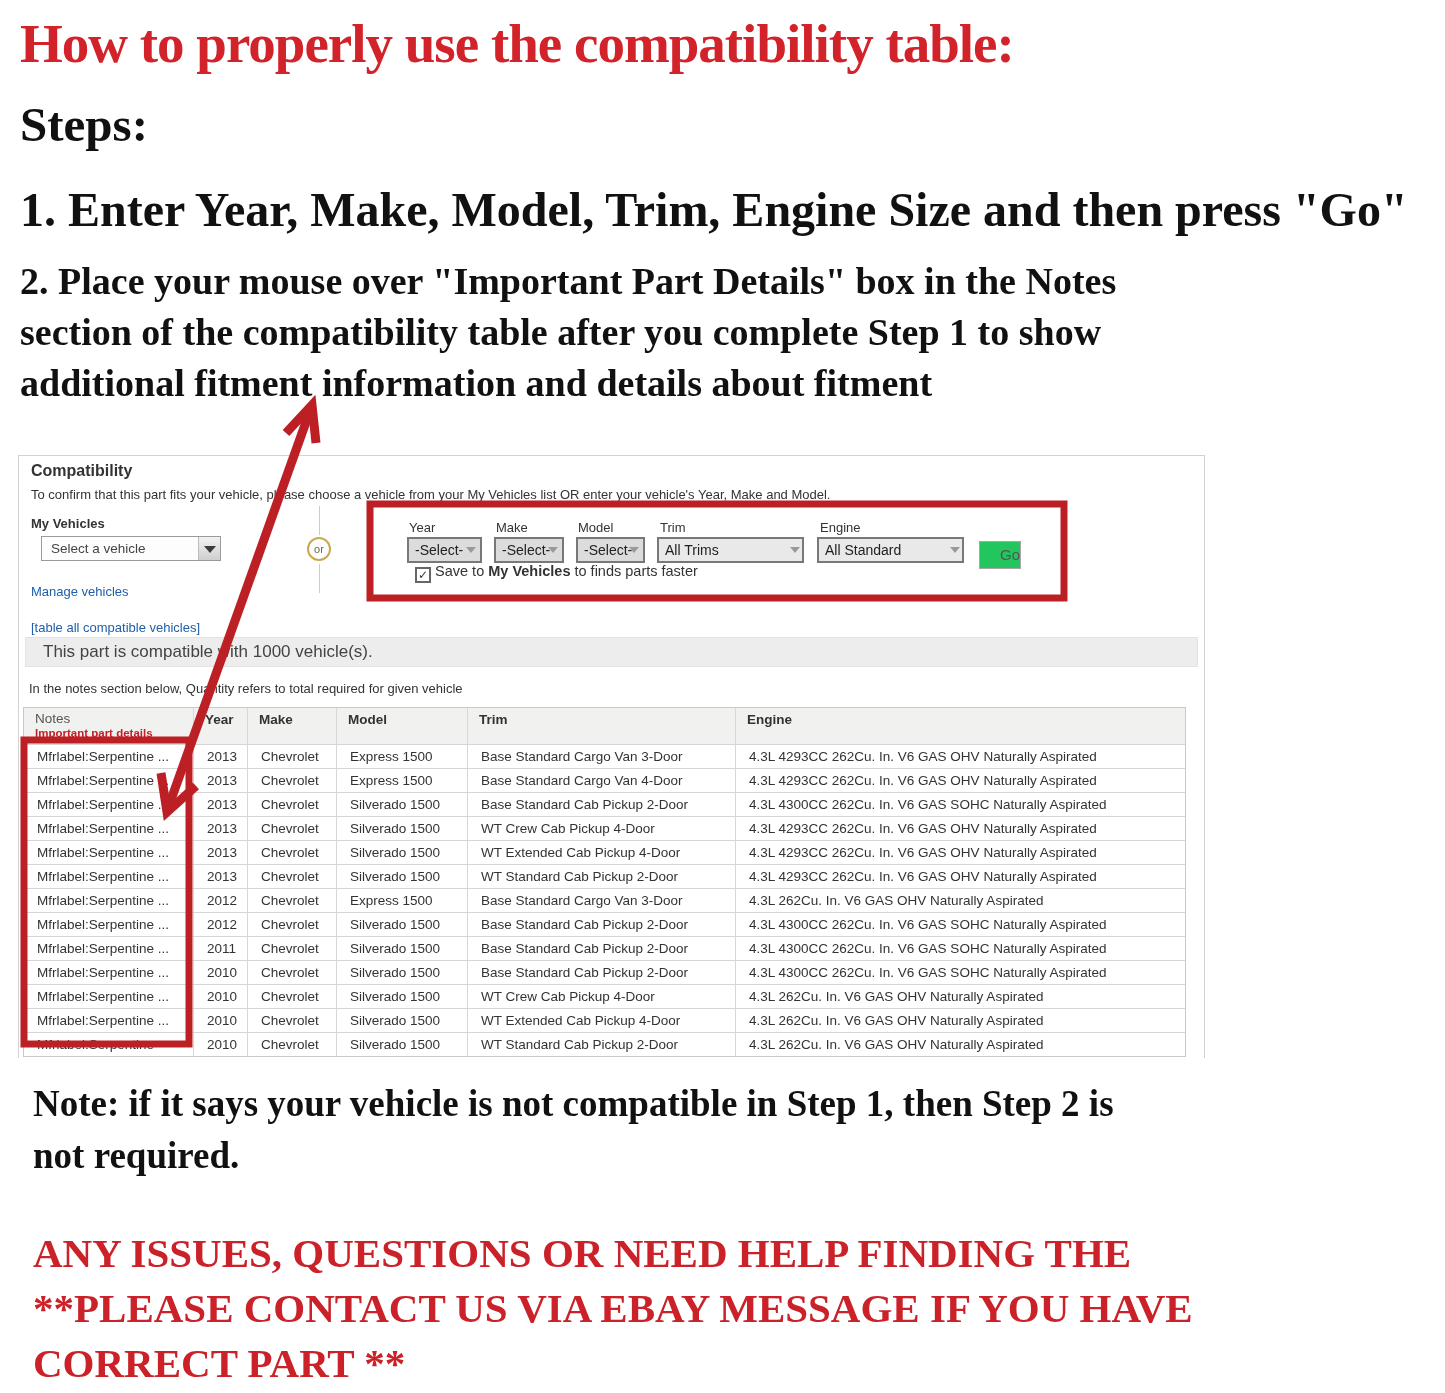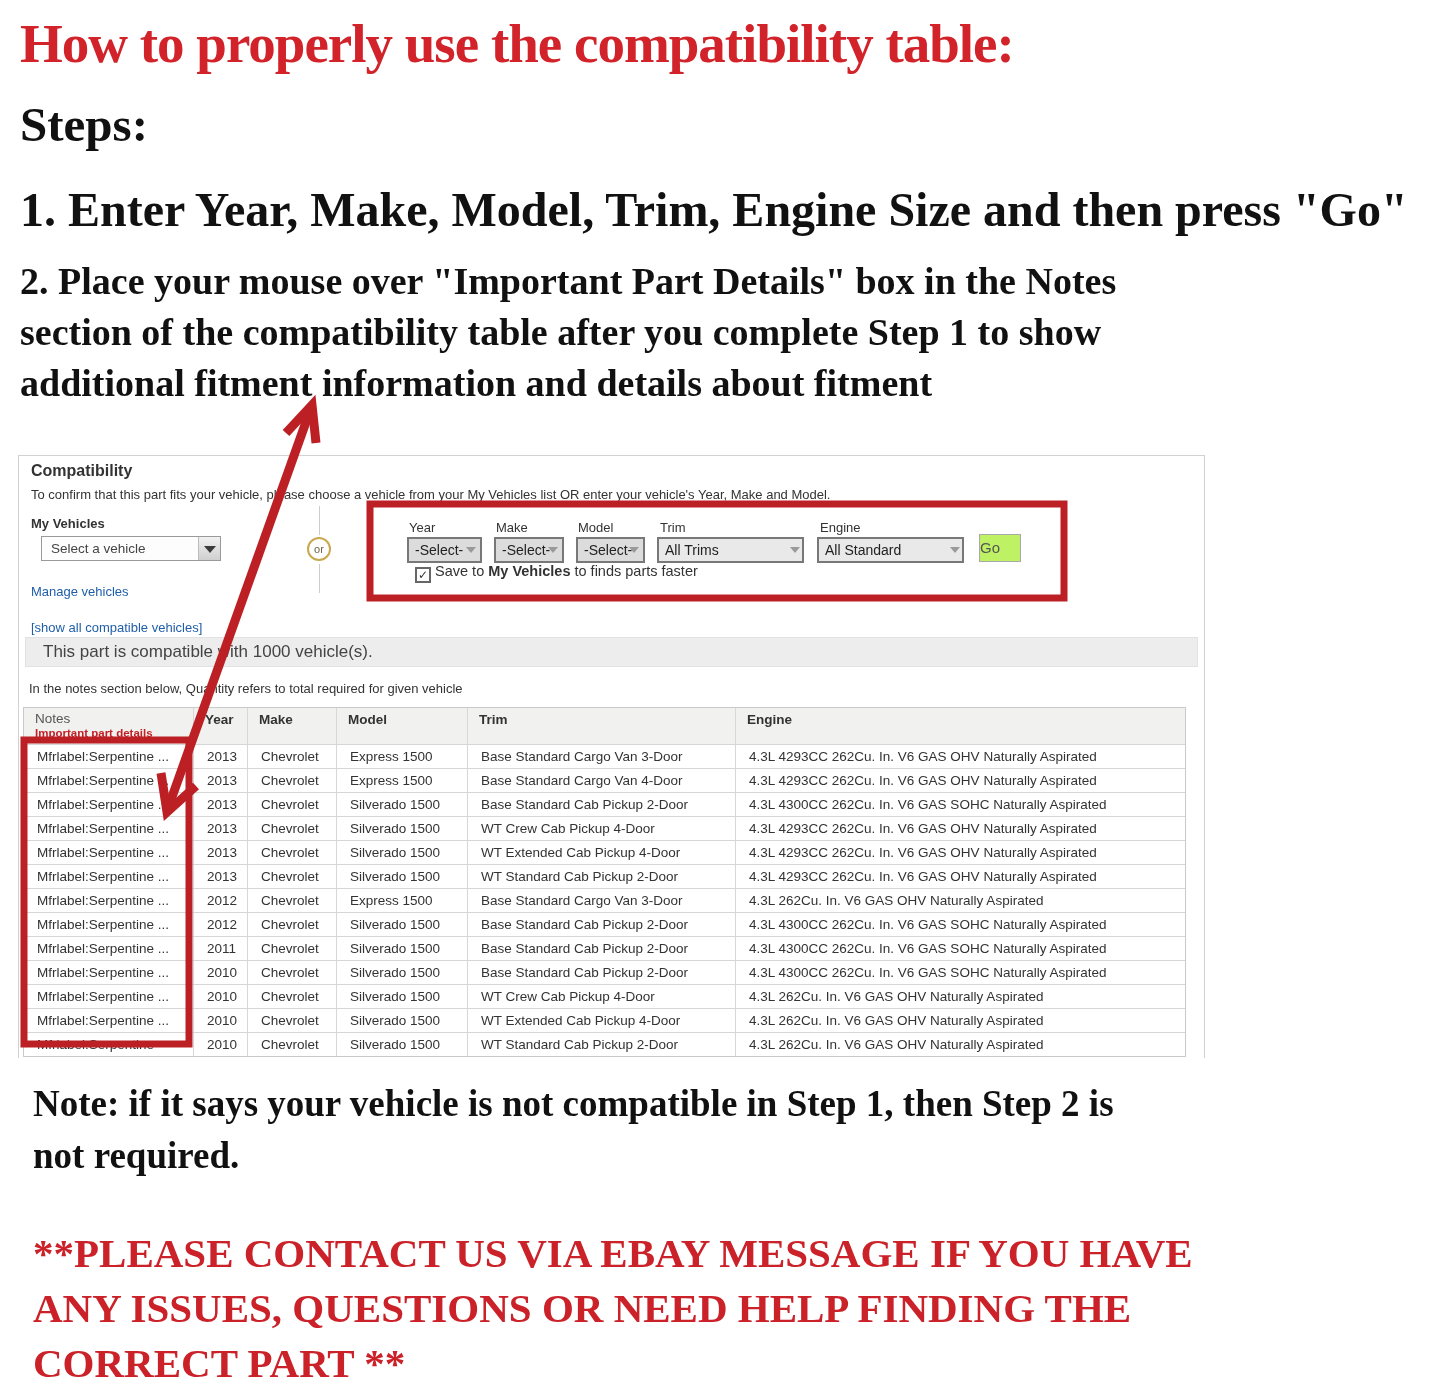--- a/index.html
+++ b/index.html
@@ -48,23 +48,23 @@
   .f-sel .chev { position:absolute; right:2px; top:8px; width:0; height:0;
                  border-left:5px solid transparent; border-right:5px solid transparent;
                  border-top:6px solid #9a9a9a; }
   .f-sel.light { background:#e9e9e9; }
   .f-sel.narrow .chev { right:4px; }
   #fld0-label{left:390px;} #fld0-sel{left:388px; width:75px;}
   #fld1-label{left:477px;} #fld1-sel{left:475px; width:70px;}
   #fld2-label{left:559px;} #fld2-sel{left:557px; width:69px;}
   #fld3-label{left:641px;} #fld3-sel{left:638px; width:147px;}
   #fld4-label{left:801px;} #fld4-sel{left:798px; width:147px;}
-  #go-button { position:absolute; left:960px; top:78px; width:42px; height:28px;
-               background:#bef264; border:1px solid #a8a8a8; color:#555; font-size:15px;
-               text-align:left; line-height:26px; cursor:pointer; }
+  #go-button { position:absolute; left:960px; top:85px; width:42px; height:28px;
+               background:#22c55e; border:1px solid #a8a8a8; color:#555; font-size:15px;
+               text-align:right; line-height:26px; cursor:pointer; }
   #save-row { position:absolute; left:396px; top:107px; height:18px; font-size:14.5px; color:#333; }
   #save-checkbox { display:inline-block; width:16px; height:16px; border:2px solid #666;
                    background:#fff; vertical-align:-3px; text-align:center; line-height:13px;
                    font-size:12px; color:#333; cursor:pointer; }
   #save-row span { white-space:pre; }
   #save-row .b { font-weight:bold; }
 
   #compat-banner { position:absolute; left:6px; top:181px; width:1173px; height:30px;
                    background:#ededed; border:1px solid #e2e2e2; font-size:17px; color:#444;
                    line-height:28px; padding-left:17px; }
@@ -106,21 +106,21 @@
   <div id="compat-desc">To confirm that this part fits your vehicle, please choose a vehicle from your My Vehicles list OR enter your vehicle's Year, Make and Model.</div>
 
   <div id="myveh-label">My Vehicles</div>
   <div id="myveh-select">
     <span class="val">Select a vehicle</span>
     <span class="dd">
         <i></i>
       </span>
   </div>
   <div id="manage-link" class="bluelink">Manage vehicles</div>
-  <div id="showall-link" class="bluelink">[show all compatible vehicles]</div>
+  <div id="showall-link" class="bluelink">[table all compatible vehicles]</div>
 
   <div class="or-divider" style="top:50px; height:29px;"></div>
   <div class="or-divider" style="top:108px; height:29px;"></div>
   <div id="or-circle">or</div>
 
   <div class="f-label" id="fld0-label">Year</div>
   <div class="f-sel narrow" id="fld0-sel">
     <span class="val">-Select-</span>
       <span class="chev"></span>
   </div>
@@ -285,16 +285,16 @@
     <polyline points="286,433 312,405 316,443"></polyline>
     <polyline points="196,786 167,812 161,773"></polyline>
   </g>
 </svg>
 
 <div id="note-text" class="serif">
   <div>Note: if it says your vehicle is not compatible in Step 1, then Step 2 is</div>
   <div>not required.</div>
 </div>
 <div id="contact-text" class="serif">
+  <div>ANY ISSUES, QUESTIONS OR NEED HELP FINDING THE</div>
   <div>**PLEASE CONTACT US VIA EBAY MESSAGE IF YOU HAVE</div>
-  <div>ANY ISSUES, QUESTIONS OR NEED HELP FINDING THE</div>
   <div>CORRECT PART **</div>
 </div>
 
 </body></html>

